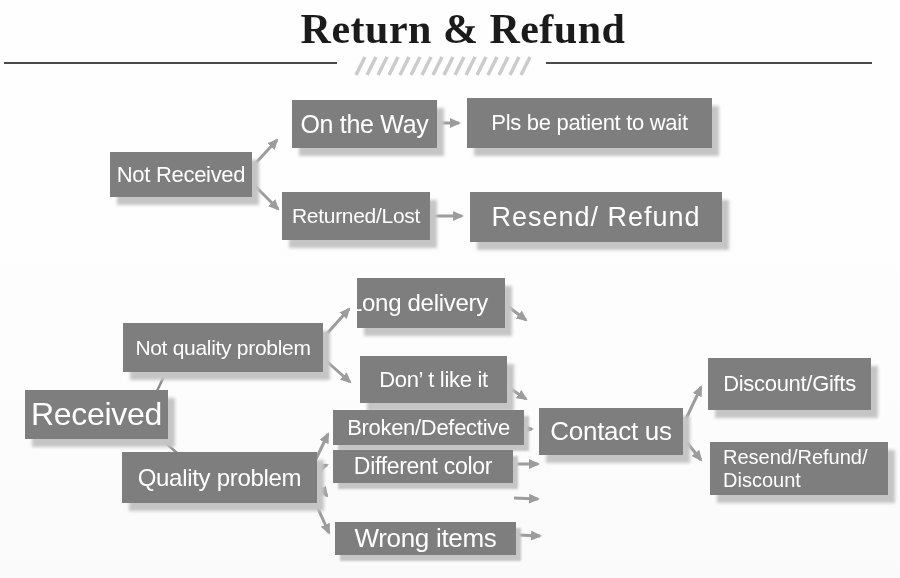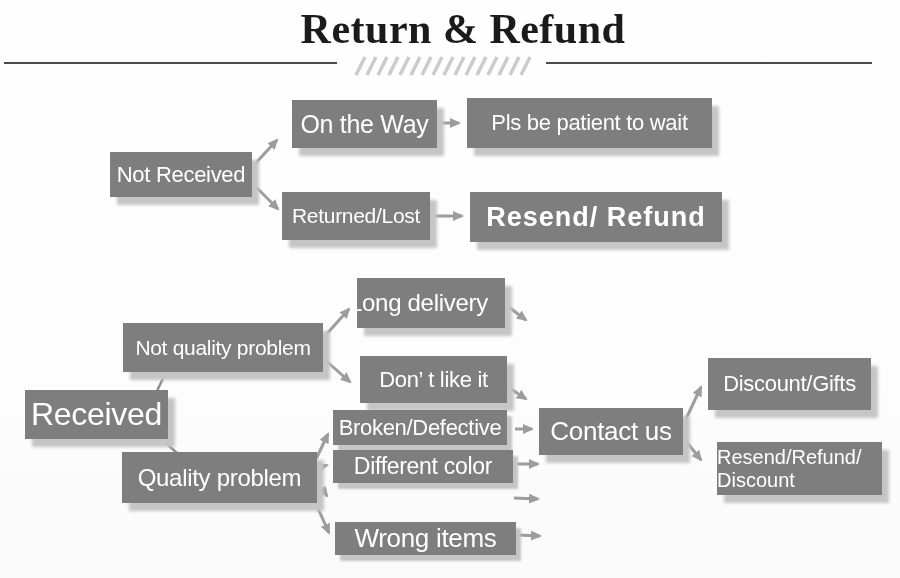--- a/index.html
+++ b/index.html
@@ -41,28 +41,28 @@
     color: var(--box-text, #ffffff);
     display: flex;
     align-items: center;
     justify-content: center;
     white-space: nowrap;
     box-shadow: 7px 8px 3px var(--shadow, #c5c5c5);
     letter-spacing: -0.3px;
   }
   .node.small-shadow { box-shadow: 5px 6px 2px var(--shadow, #c5c5c5); }
   .node.clip-left { justify-content: flex-start; overflow: hidden; text-indent: -8px; }
-  .node.semibold { font-weight: 700; letter-spacing: 1px; }
+  .node.semibold { font-weight: 400; letter-spacing: 1px; }
   .node.two-line {
     white-space: pre-line;
     justify-content: flex-start;
     text-align: left;
+    padding-left: 13px;
     line-height: 1.12;
     letter-spacing: 0;
-    margin-left: 7px;
   }
 </style>
 </head>
 <body>
 
 <div class="stage">
 
   <div class="page-title">Return &amp; Refund</div>
 
   <svg class="layer" viewBox="0 0 900 578">
@@ -108,21 +108,21 @@
   <div class="node" style="left:467px;top:98px;width:245px;height:50px;font-size:22px">Pls be patient to wait</div>
   <div class="node" style="left:282px;top:192px;width:148px;height:48px;font-size:21px">Returned/Lost</div>
   <div class="node semibold" style="left:470px;top:192px;width:252px;height:50px;font-size:27px">Resend/ Refund</div>
 
   <div class="node" style="left:25px;top:390px;width:143px;height:49px;font-size:32px">Received</div>
   <div class="node" style="left:123px;top:323px;width:200px;height:49px;font-size:21px">Not quality problem</div>
   <div class="node clip-left" style="left:357px;top:278px;width:148px;height:50px;font-size:24px">Long delivery</div>
   <div class="node" style="left:360px;top:356px;width:147px;height:47px;font-size:22px">Don’ t like it</div>
   <div class="node" style="left:122px;top:452px;width:195px;height:51px;font-size:24px">Quality problem</div>
 
-  <div class="node small-shadow" style="left:333px;top:410px;width:174px;height:35px;font-size:22px">Broken/Defective</div>
+  <div class="node small-shadow" style="left:333px;top:410px;width:191px;height:35px;font-size:22px">Broken/Defective</div>
   <div class="node small-shadow" style="left:333px;top:450px;width:180px;height:33px;font-size:23px">Different color</div>
   <div class="node" style="left:539px;top:408px;width:144px;height:47px;font-size:26px">Contact us</div>
 
   <div class="node small-shadow" style="left:335px;top:522px;width:181px;height:33px;font-size:26px">Wrong items</div>
   <div class="node" style="left:708px;top:358px;width:163px;height:52px;font-size:22px">Discount/Gifts</div>
   <div class="node two-line" style="left:710px;top:442px;width:165px;height:53px;font-size:20px">Resend/Refund/
 Discount</div>
 
 </div>
 

